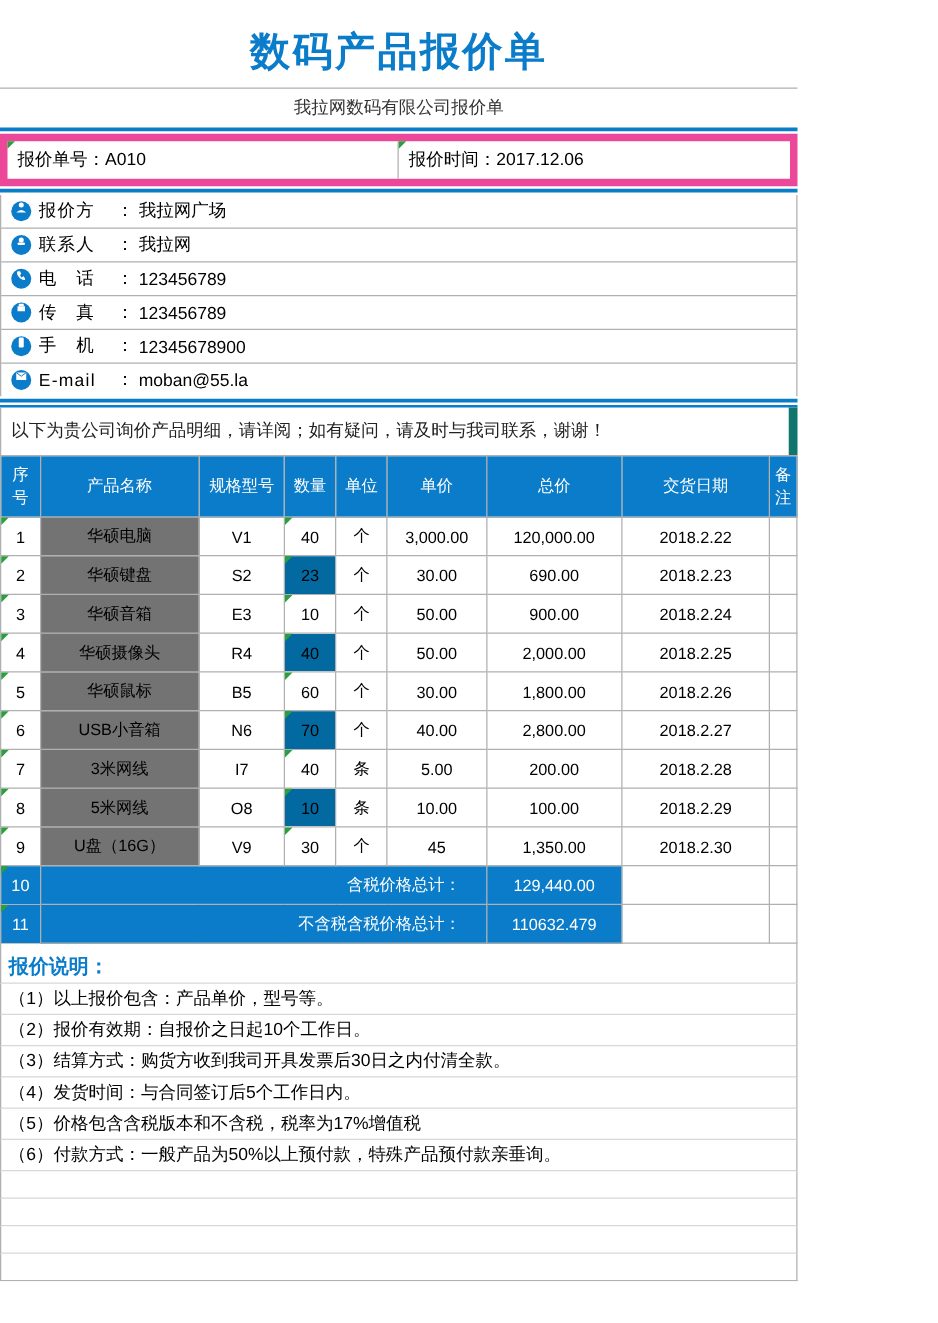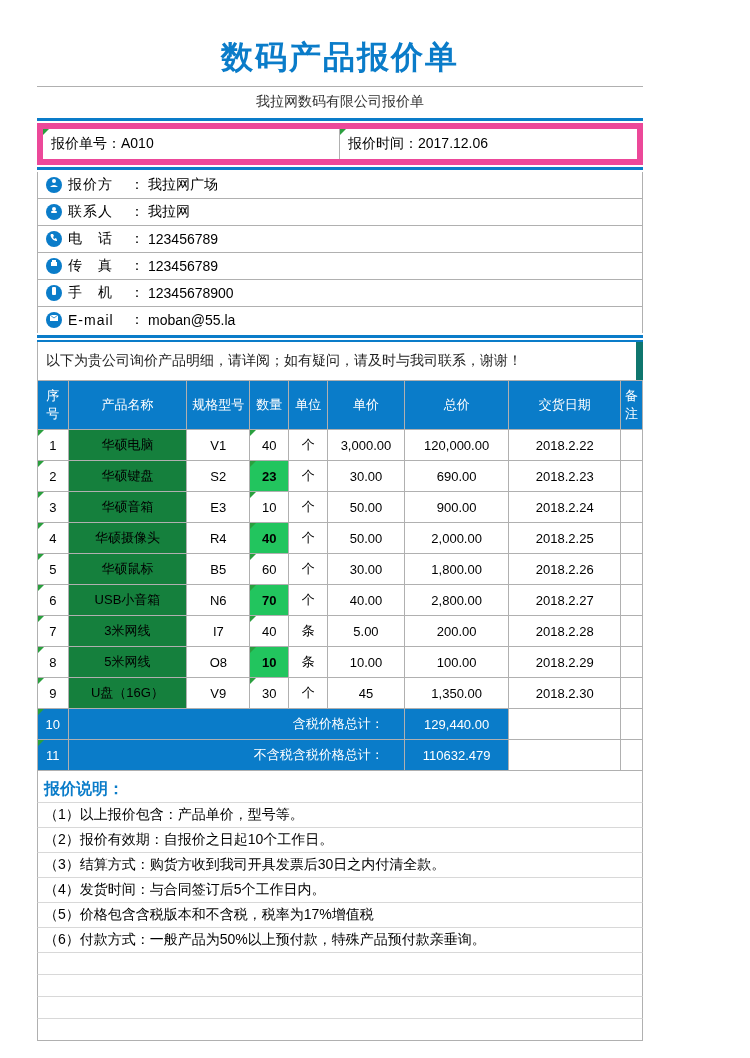--- a/index.html
+++ b/index.html
@@ -1,17 +1,17 @@
 <!DOCTYPE html>
 <html><head>
   <meta charset="utf-8">
   <style>
     * { box-sizing: border-box; margin: 0; padding: 0; }
     body { font-family: "Microsoft YaHei", SimSun, Arial, sans-serif; background: #fff; width: 750px; }
-    .container { width: 638px; padding: 16px; margin-left: 21px; }
+    .container { width: 638px; padding: 0; }
     .title-section { text-align: center; padding: 20px 0 5px 0; }
     .title-section h1 { color: #0a7cc9; font-size: 32px; font-weight: bold; letter-spacing: 2px; }
     .subtitle { font-size: 14px; color: #333; margin-top: 6px; border-top: 1px solid #b0b0b0; padding-top: 6px; }
     
     .divider-blue { border-top: 3px solid #0a7cc9; margin: 2px 0; }
     .divider-blue-thin { border-top: 2px solid #0a7cc9; }
     
     .meta-row { display: flex; border: 6px solid #ec4899; font-size: 14px; }
     .meta-cell { padding: 6px 8px; border-right: 1px solid #b0b0b0; position: relative; }
     .meta-cell:last-child { border-right: none; }
@@ -23,22 +23,22 @@
     .icon-bullet { display: inline-block; width: 16px; height: 16px; background: #0a7cc9; border-radius: 50%; color: #fff; text-align: center; line-height: 16px; font-size: 10px; margin-right: 6px; vertical-align: middle; flex-shrink: 0; }
     .info-label { display: inline-block; min-width: 58px; letter-spacing: 1px; }
     .info-sep { margin: 0 4px; }
     .info-val { display: inline-block; }
     
     .intro-line { padding: 10px 8px; font-size: 14px; border-left: 1px solid #b0b0b0; border-right: 7px solid #0f766e; color: #222; }
     
     table.product { width: 100%; border-collapse: collapse; font-size: 13px; }
     table.product th, table.product td { border: 1px solid #b0b0b0; padding: 6px 4px; text-align: center; height: 30px; }
     table.product th { background: #0a7cc9; color: #fff; font-weight: normal; }
-    table.product td.name-col { background: #15803d; }
-    .odd-qty { background: #22c55e; font-weight: bold; }
+    table.product td.name-col { background: #737373; }
+    .odd-qty { background: #0369a1; }
     
     .total-row td { background: #0a7cc9; color: #fff; }
     .total-row td.white-cell { background: #fff; color: #222; }
     .total-label { text-align: right !important; padding-right: 20px !important; }
     
     .notes-title { color: #0a7cc9; font-size: 16px; font-weight: bold; padding: 8px 6px 2px 6px; border-left: 1px solid #b0b0b0; border-right: 1px solid #b0b0b0; border-bottom: 1px solid #d8d8d8; }
     .note-line { font-size: 14px; padding: 3px 6px; border-left: 1px solid #b0b0b0; border-right: 1px solid #b0b0b0; border-bottom: 1px solid #d8d8d8; min-height: 24px; }
     .note-line.empty { min-height: 22px; }
     .bottom-border { border-bottom: 1px solid #b0b0b0; }
     

